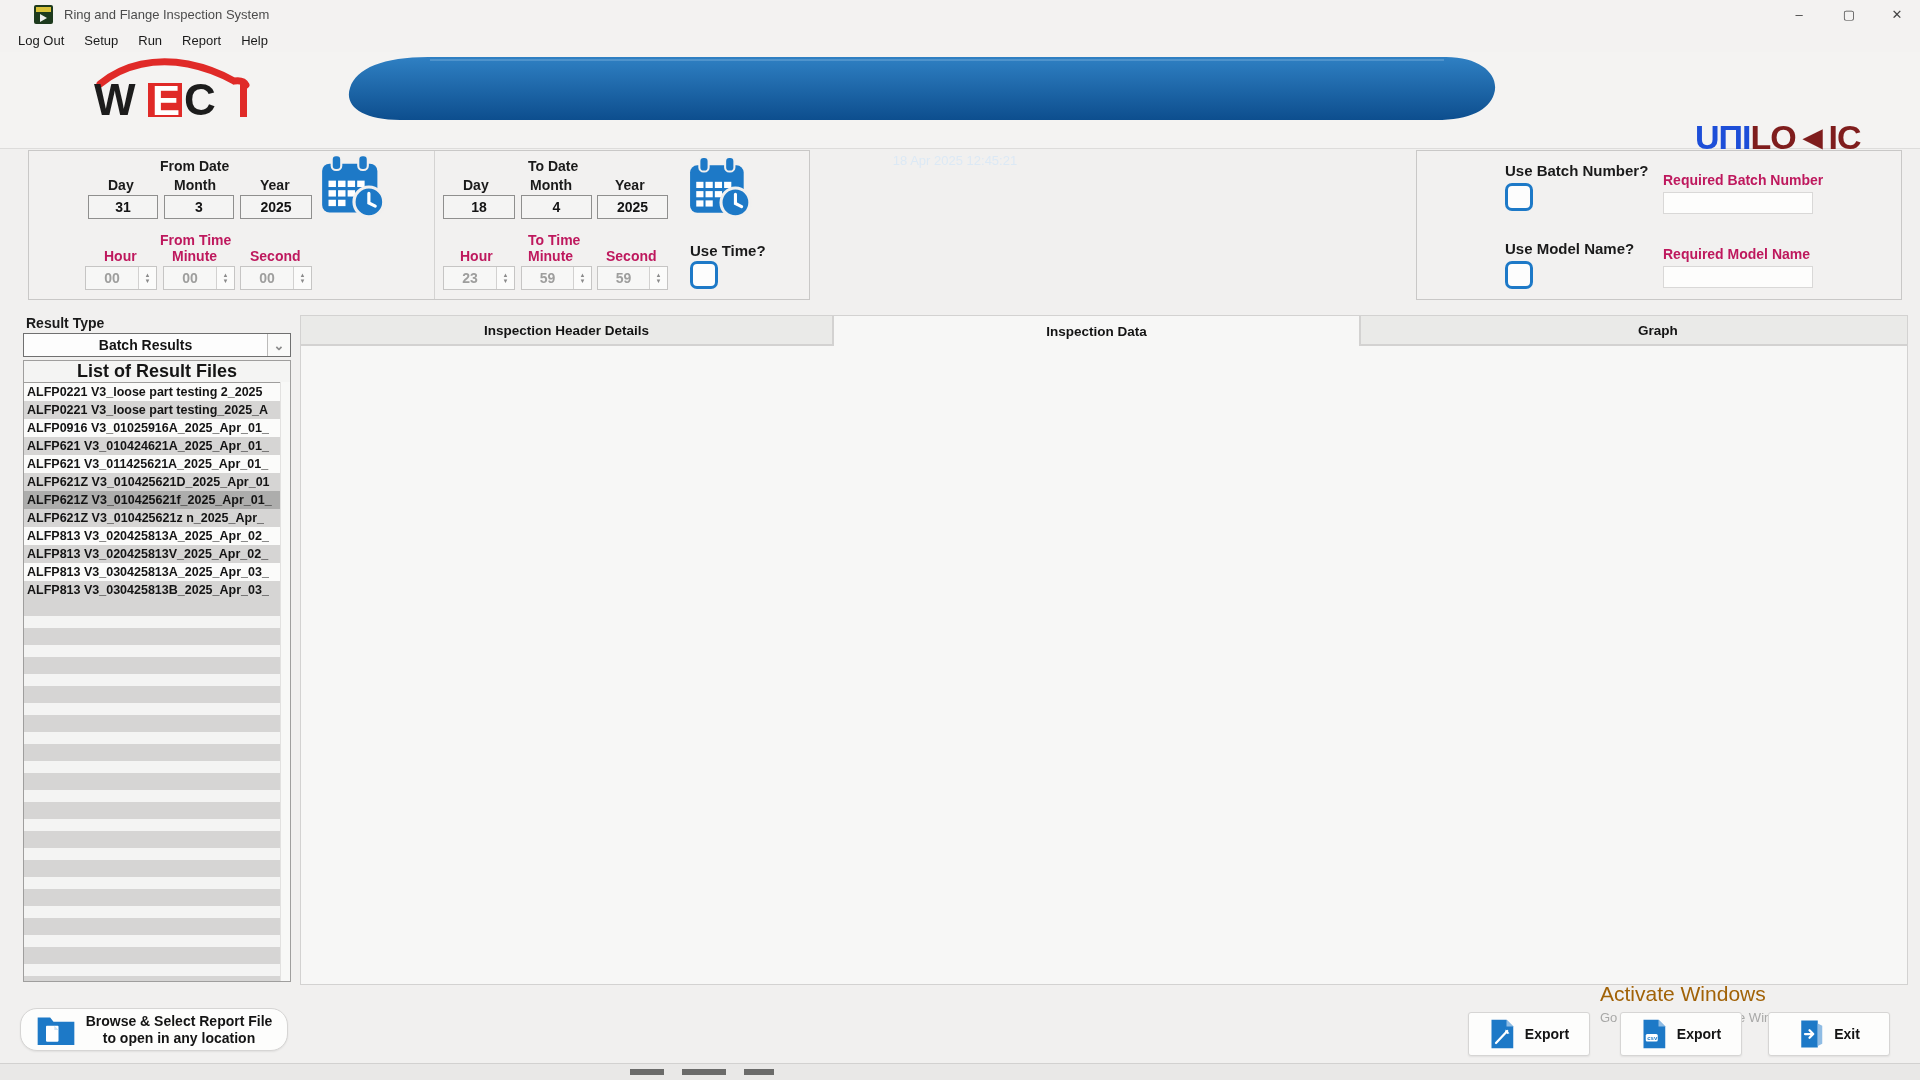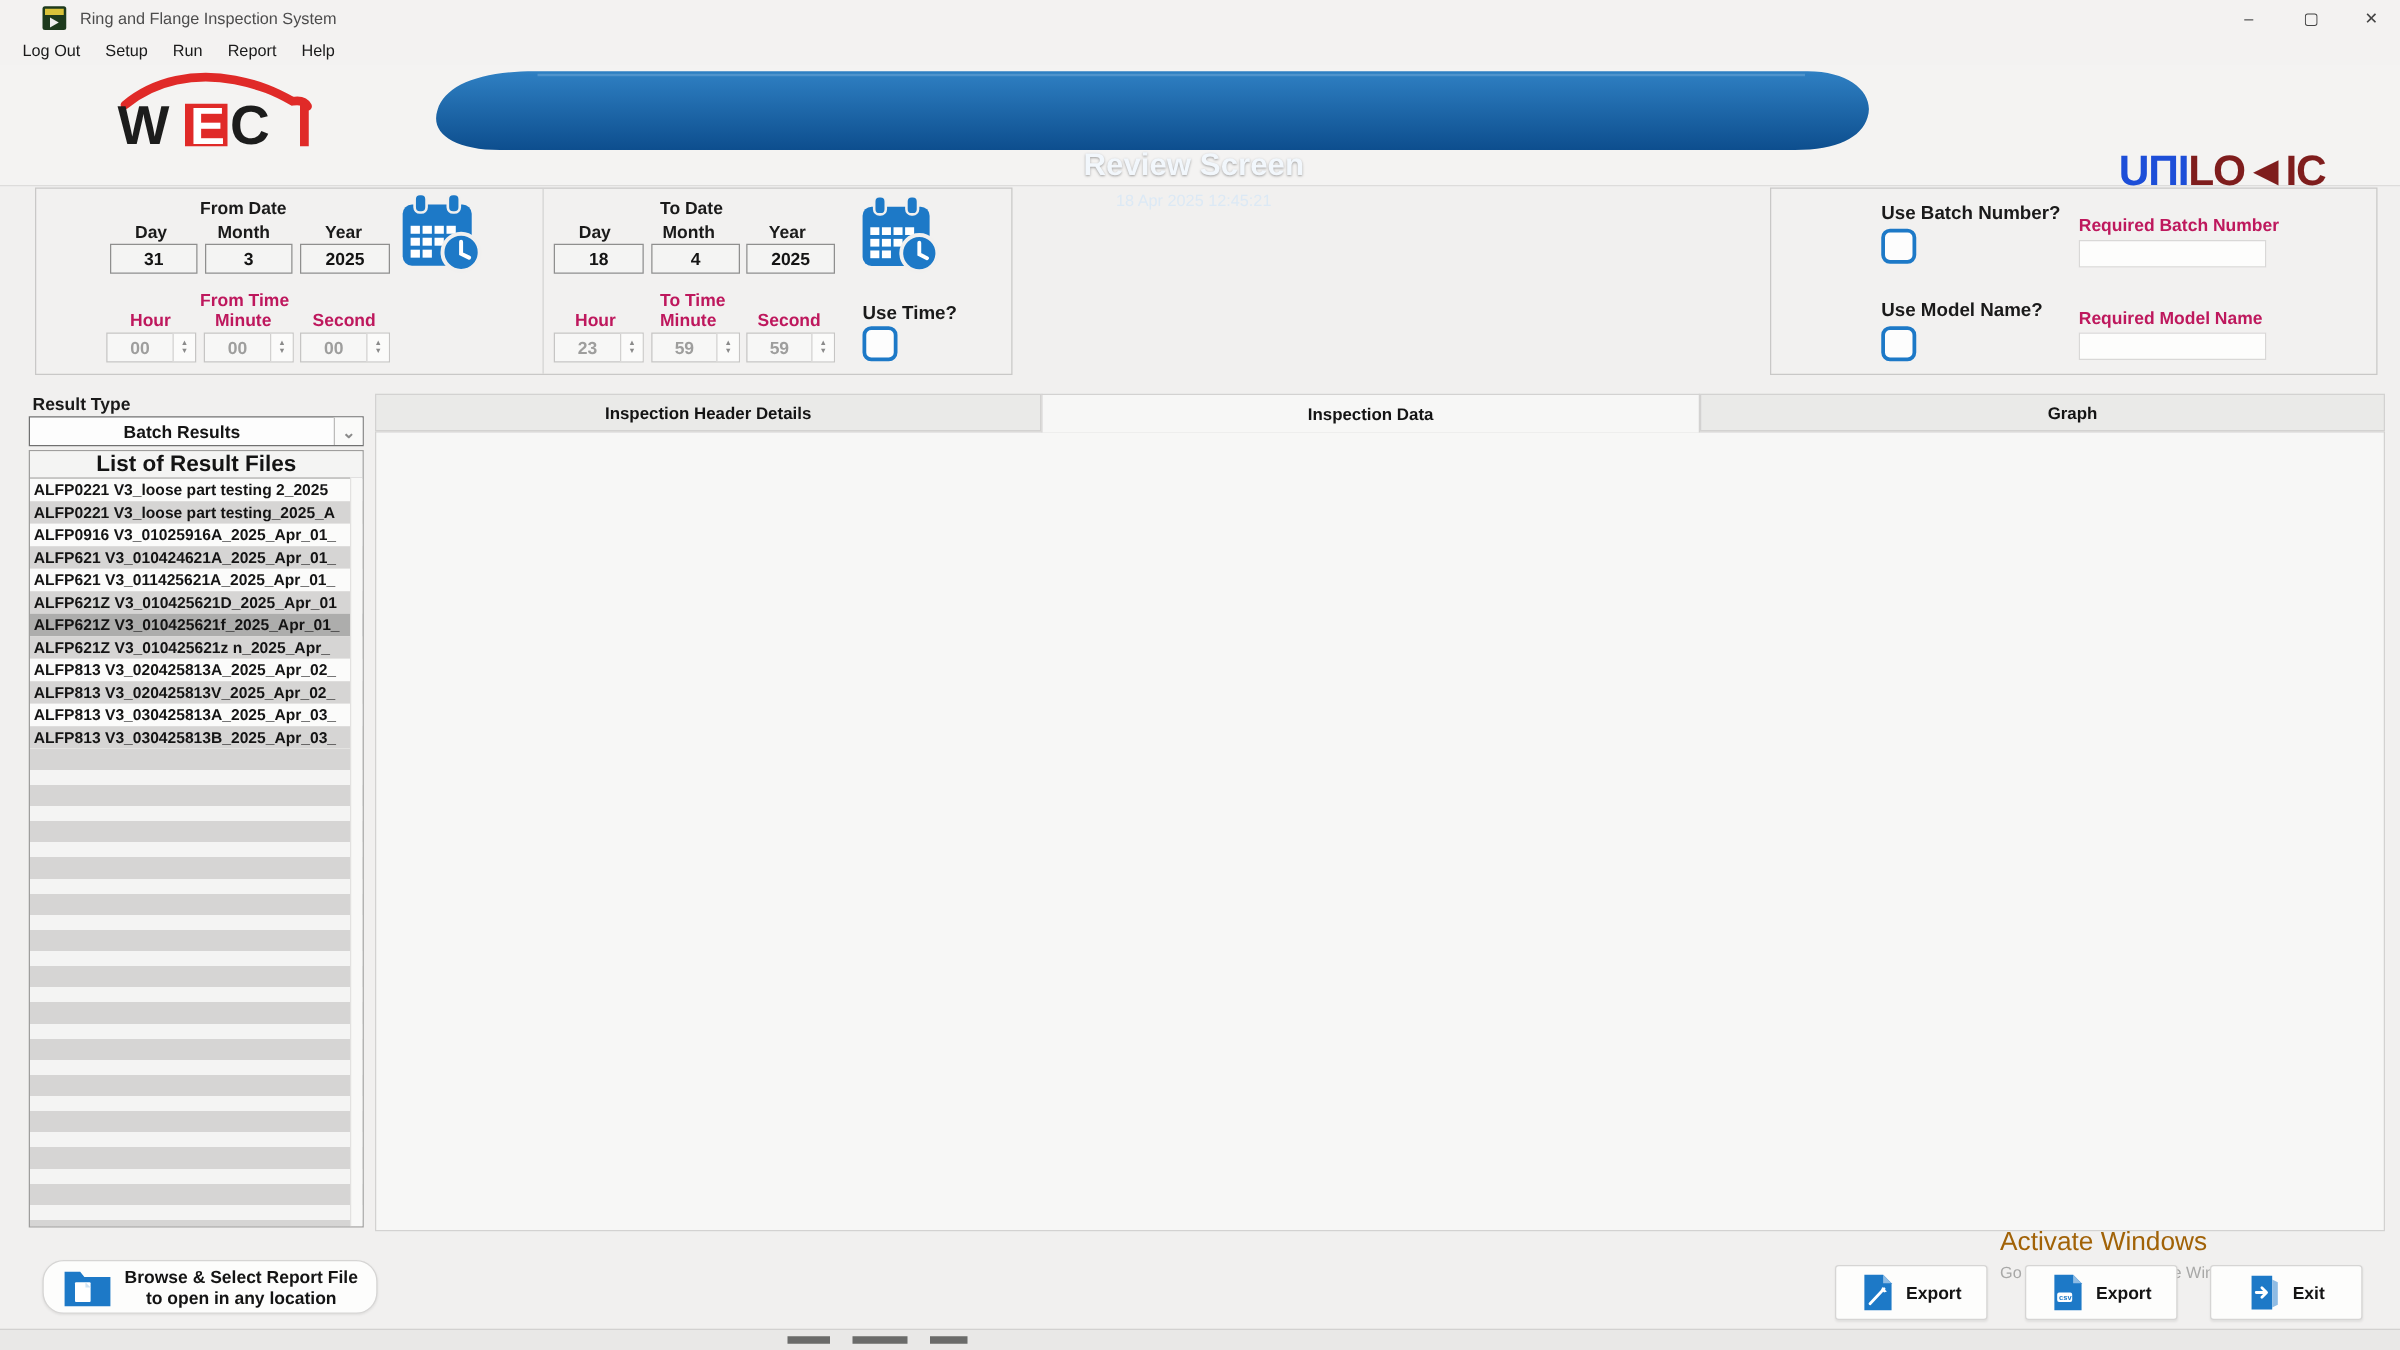--- a/index.html
+++ b/index.html
@@ -102,21 +102,20 @@
   <svg class="abs" style="left:0;top:2px;" width="1920" height="70" viewBox="0 0 1920 70">
     <defs>
       <linearGradient id="bg" x1="0" y1="0" x2="0" y2="1">
         <stop offset="0" stop-color="#2f80c3"></stop>
           <stop offset="1" stop-color="#0d4e8e"></stop>
       </linearGradient>
     </defs>
     <path d="M 428 3 L 1446 3 C 1482 3 1500 22 1494 40 C 1489 56 1470 66 1436 66 L 400 66 C 362 66 344 52 350 34 C 356 14 384 3 428 3 Z" fill="url(#bg)"></path>
     <path d="M 430 6 L 1444 6" stroke="#6ba6d6" stroke-width="2" opacity=".55" fill="none"></path>
   </svg>
-  <div class="abs banner-title">Review Screen</div>
   <div class="abs banner-date">18 Apr 2025 12:45:21</div>
   <div class="abs brand"><span style="color:#1d4ed8">UΠI</span><span style="color:#7f1d1d">LO◄IC</span></div>
 </div>
 
 <div class="abs panel" style="left:28px;top:150px;width:782px;height:150px;">
   <div style="position:absolute;left:405px;top:0;bottom:0;width:1px;background:#d4d3d2;"></div>
 </div>
 
 <div class="lbl" style="left:160px;top:158px;">From Date</div>
 <div class="lbl" style="left:108px;top:177px;">Day</div>
@@ -501,21 +500,21 @@
         <div class="tcell c4">7.800</div>
         <div class="tcell c5">8.020</div>
         <div class="tcell c6">6.387</div>
       </div>
     </div>
   <div class="vscroll">
     <div class="vthumb"></div>
   </div>
 </div>
 
-<div class="btn" style="left:34px;top:1008px;width:268px;height:43px;border-radius:17px;">
+<div class="btn" style="left:20px;top:1008px;width:268px;height:43px;border-radius:17px;">
   <svg width="40" height="34" viewBox="0 0 48 40">
     <path d="M2 5 h15 l4 5 h25 v28 h-44 z" fill="#1d79c7"></path>
     <rect x="12" y="15" width="15" height="19" rx="1" fill="#ffffff"></rect>
     <path d="M22 15 l5 5 h-5 z" fill="#cfe3f3"></path>
   </svg>
   <span style="text-align:center;line-height:17px;">
     <span>Browse &amp; Select Report File</span><br>
     <span>to open in any location</span>
   </span>
 </div>

